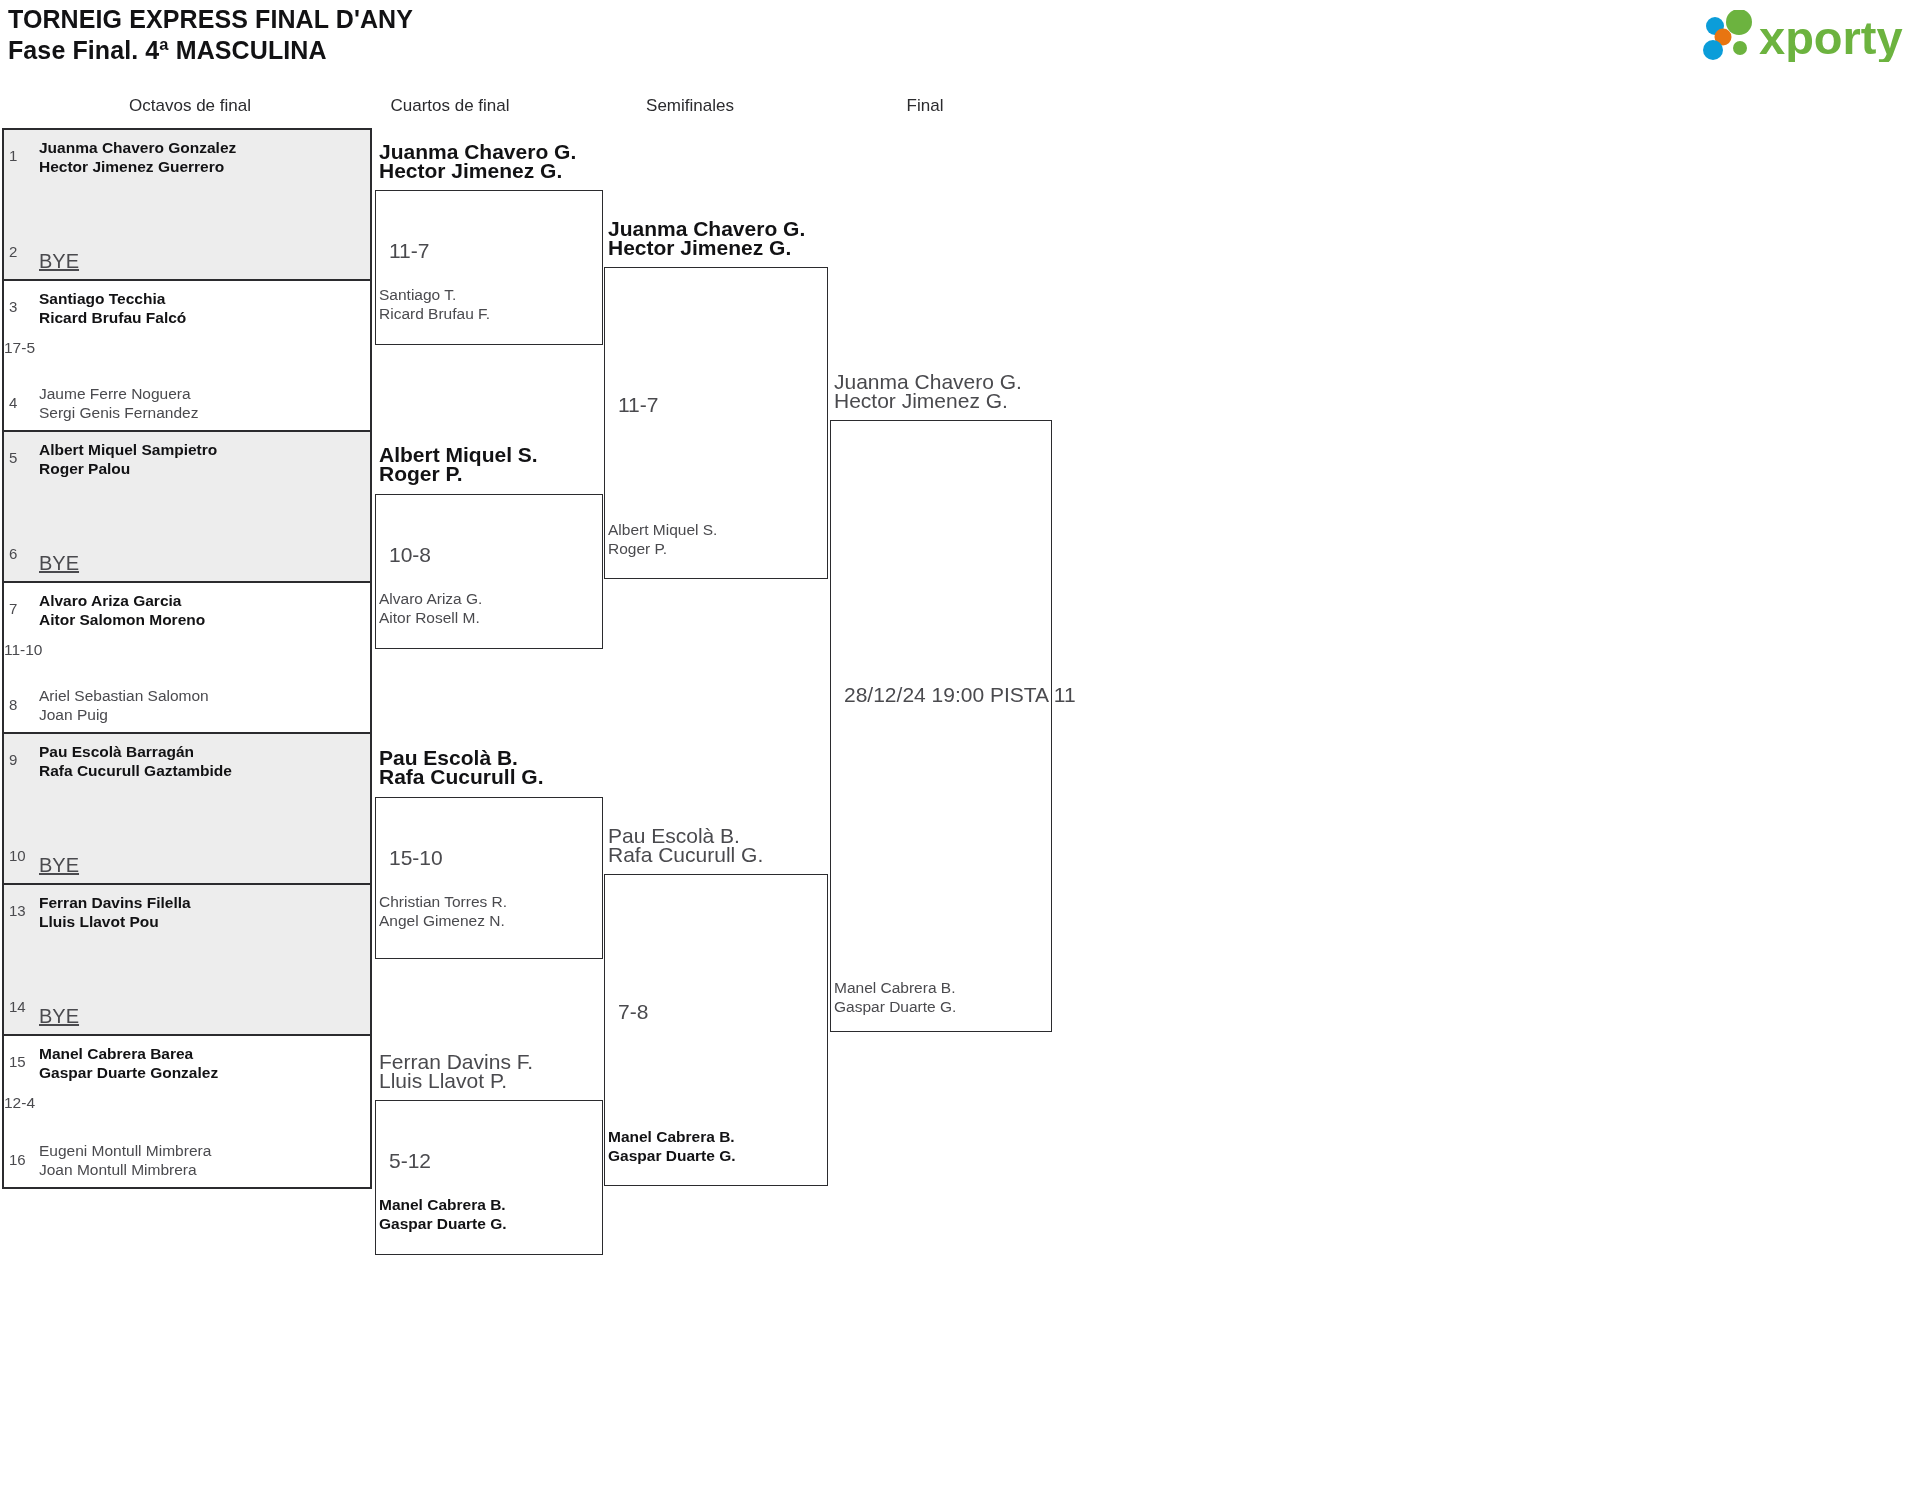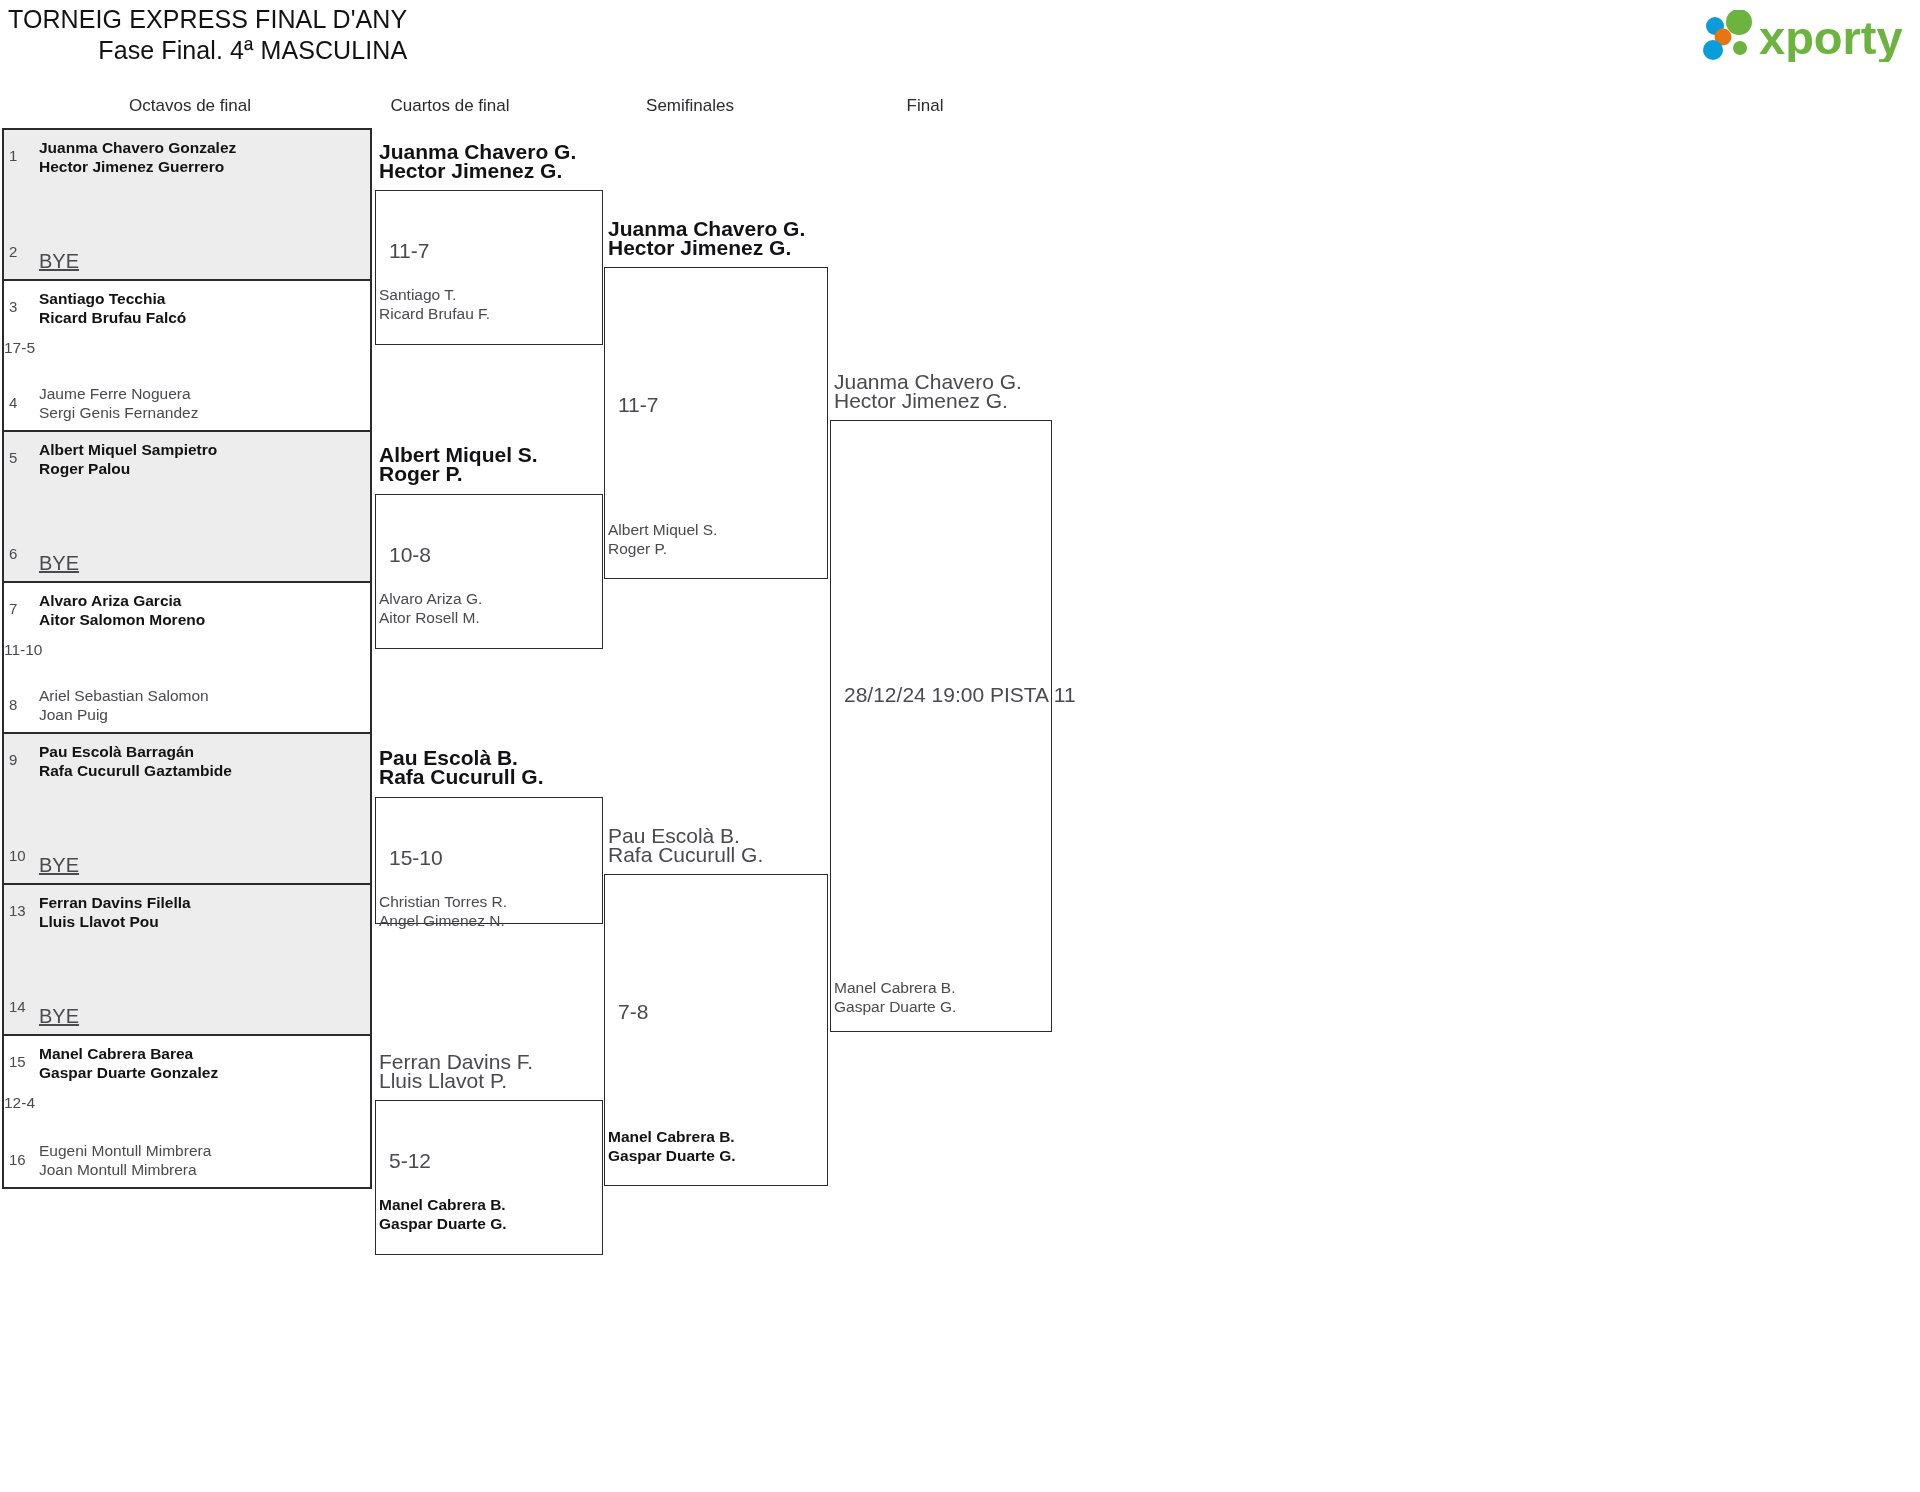--- a/index.html
+++ b/index.html
@@ -9,22 +9,22 @@
     font-family:"Liberation Sans","DejaVu Sans",sans-serif;
     color:#2b2b2e;
     position:relative;
     overflow:hidden;
   }
 
   
   #header{position:absolute;left:0;top:0;width:1920px;height:90px;}
   #title-block{position:absolute;left:8px;top:4px;}
   #title-block .line{
-    font-size:25px;font-weight:400;letter-spacing:.1px;
-    color:#121214;line-height:31px;white-space:nowrap;text-align:right;
+    font-size:25px;font-weight:700;letter-spacing:.1px;
+    color:#121214;line-height:31px;white-space:nowrap;
   }
 
   
   #logo{position:absolute;right:12px;top:10px;height:52px;display:flex;align-items:flex-end;}
   #logo svg{display:block;}
 
   
   .round-head{
     position:absolute;top:96px;
     font-size:17px;color:#2b2b2e;font-weight:400;
@@ -258,21 +258,21 @@
   <div class="inside-bot norm" style="top:94px;">
     <div>Alvaro Ariza G.</div>
     <div>Aitor Rosell M.</div>
   </div>
 </div>
 
 <div class="above bold" style="left:376px;top:748px;">
   <div>Pau Escolà B.</div>
   <div>Rafa Cucurull G.</div>
 </div>
-<div class="mbox" style="left:375px;top:797px;width:228px;height:127px;">
+<div class="mbox" style="left:375px;top:797px;width:228px;height:162px;">
   <div class="score" style="top:48px;">15-10</div>
   <div class="inside-bot norm" style="top:94px;">
     <div>Christian Torres R.</div>
     <div>Angel Gimenez N.</div>
   </div>
 </div>
 
 <div class="above norm" style="left:376px;top:1052px;">
   <div>Ferran Davins F.</div>
   <div>Lluis Llavot P.</div>

